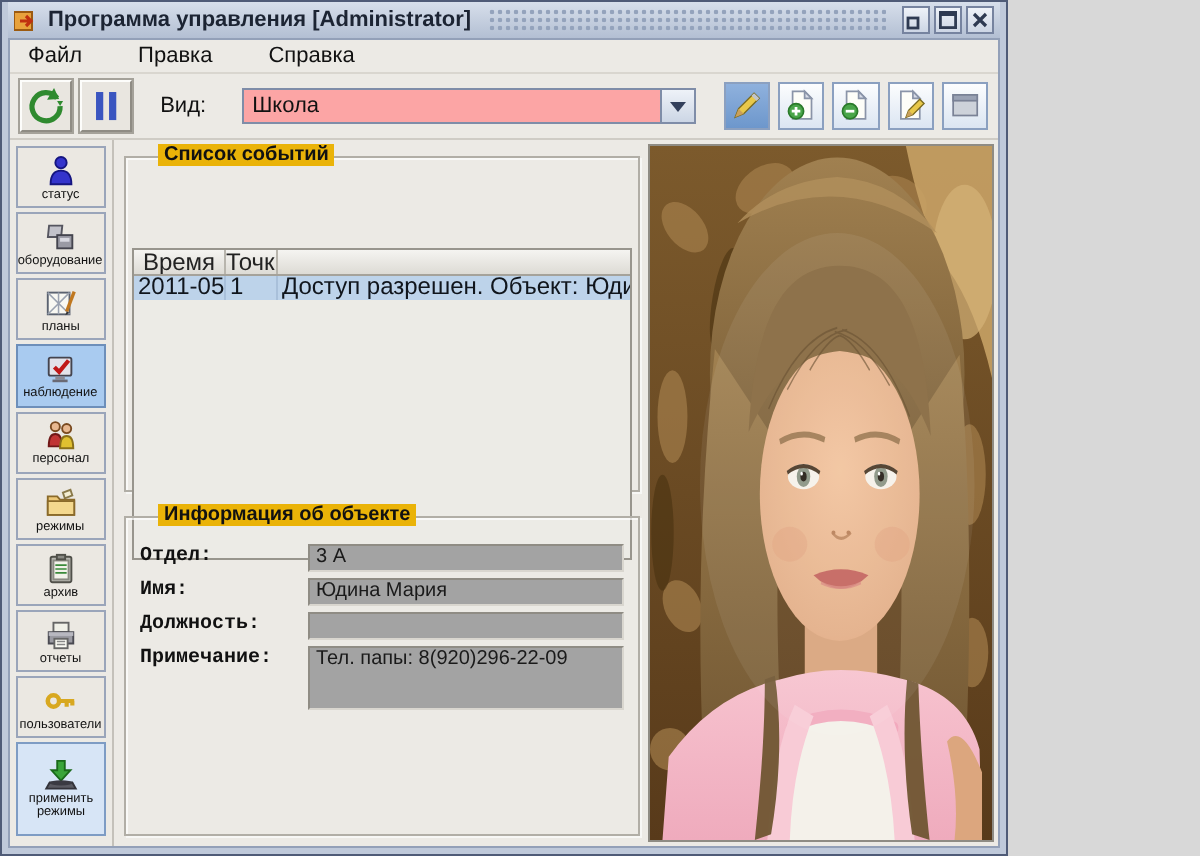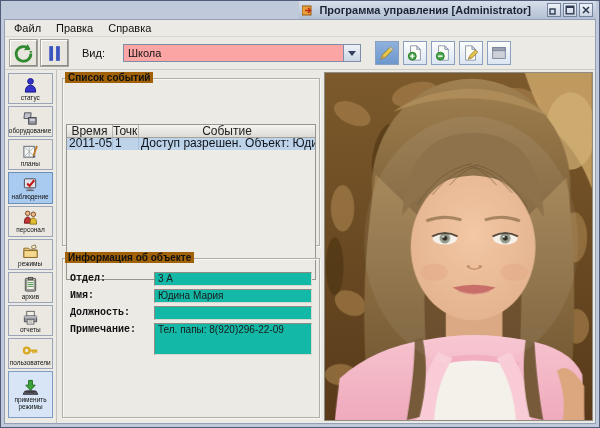--- a/index.html
+++ b/index.html
@@ -1,32 +1,32 @@
 <!DOCTYPE html>
 <html><head>
 <meta charset="utf-8">
 <style>
   html,body{margin:0;padding:0;background:#d8d8d8;}
   *{box-sizing:border-box;}
   body{width:600px;height:428px;font-family:"Liberation Sans",sans-serif;}
-  .window{width:600px;height:428px;border:1px solid #4f5b77;background:#bfc9da;
-    padding:0 3px 3px 3px;display:flex;flex-direction:column;align-items:flex-end;}
+  .window{width:504px;height:428px;border:1px solid #4f5b77;background:#bfc9da;
+    padding:0 3px 3px 3px;display:flex;flex-direction:column;}
   
   .titlebar{height:18px;display:flex;align-items:center;gap:4px;padding:0 3px;
     background:linear-gradient(#d7dfeb,#b3bfd3);font-size:11px;font-weight:bold;color:#1c2433;}
   .titlebar .dots{flex:1;height:12px;margin:0 4px;
     background-image:radial-gradient(#94a3bc 1px,transparent 1.3px);background-size:4px 4px;}
   .app-icon{width:13px;height:13px;display:inline-block;}
   .win-btns{display:flex;gap:2px;}
   .wbtn{width:14px;height:14px;padding:0;border:1px solid #76839f;background:linear-gradient(#eef2f8,#ccd5e4);
     display:flex;align-items:center;justify-content:center;cursor:default;}
   .wbtn svg{width:10px;height:10px;}
   
   .frame-inner{flex:1;min-height:0;display:flex;flex-direction:column;background:#eceae5;border:1px solid #93a0b8;}
-  .menubar{height:17px;display:flex;align-items:center;gap:15px;padding:0 9px;font-size:11px;color:#111;
+  .menubar{height:17px;display:flex;align-items:center;gap:28px;padding:0 9px;font-size:11px;color:#111;
     border-bottom:1px solid #d9d6cf;}
   .menu-item{cursor:default;}
   
   .toolbar{height:33px;display:flex;align-items:center;padding:2px 5px;gap:4px;border-bottom:1px solid #cfccc5;}
   .tbtn-big{width:27px;height:26px;padding:2px;border:1px solid;border-color:#fdfdfb #8f8c84 #8f8c84 #fdfdfb;
     outline:1px solid #a5a29a;background:#e9e6e0;display:flex;align-items:center;justify-content:center;}
   .tbtn{width:24px;height:24px;padding:2px;border:1px solid #8ba0c0;background:linear-gradient(#fcfdfe,#dbe5f2);
     display:flex;align-items:center;justify-content:center;}
   .tbtn.active{background:linear-gradient(#8fb1dd,#6d97cc);}
   .view-label{font-size:11px;font-weight:normal;color:#111;margin-left:10px;margin-right:14px;}
@@ -43,37 +43,37 @@
   .side-btn{width:45px;height:32px;display:flex;flex-direction:column;align-items:center;justify-content:center;
     background:#ebe8e2;border:1px solid #9aa5ba;padding:1px 0 0;cursor:default;}
   .side-btn .lbl{font-size:7px;line-height:1.05;color:#111;white-space:nowrap;transform:scale(.92);}
   .side-btn svg{width:17px;height:17px;flex:0 0 auto;}
   .side-btn.selected{background:#a9cbf0;border-color:#6d8fba;}
   .apply-btn{margin-top:auto;margin-bottom:3px;height:48px;background:#d7e5f6;border-color:#7e9cc4;}
   .apply-btn .lbl{white-space:normal;text-align:center;}
   
   .content{width:266px;display:flex;flex-direction:column;padding:6px 3px 5px 5px;}
   .group{position:relative;border:1px solid #b1aea6;box-shadow:inset 1px 1px 0 rgba(255,255,255,.7), 1px 1px 0 rgba(255,255,255,.6);}
-  .group-title{position:absolute;top:-7px;left:2px;padding:0 3px;background:#a16207;font-size:10px;font-weight:bold;color:#111;}
+  .group-title{position:absolute;top:-7px;left:16px;padding:0 3px;background:#eab308;font-size:10px;font-weight:bold;color:#111;}
   .group.events{height:168px;padding:7px 3px 3px;margin-top:2px;}
   .group.info{flex:1;margin-top:12px;padding:13px 7px 6px;display:flex;flex-direction:column;}
   
   .etable{height:100%;border:1px solid #98958d;background:#ecebe6;display:flex;flex-direction:column;font-size:12px;margin-top:38px;}
   .thead{display:flex;background:linear-gradient(#f5f4f1,#dddbd5);border-bottom:1px solid #a5a29a;height:13px;
     line-height:12px;color:#222;text-align:center;}
   .th{border-right:1px solid #b8b5ad;overflow:hidden;white-space:nowrap;}
   .th-time{width:46px;} .th-point{width:26px;} .th-event{flex:1;border-right:none;}
   .trow{display:flex;background:#bdd3ea;height:12px;line-height:11px;color:#10151c;cursor:default;}
   .td{padding:0 2px;border-right:1px solid #a9c0da;white-space:nowrap;overflow:hidden;}
   .td-time{width:46px;} .td-point{width:26px;} .td-event{flex:1;border-right:none;}
   .tfill{flex:1;}
   
   .info-row{display:flex;align-items:flex-start;margin-bottom:3px;}
   .info-label{width:84px;font-size:10px;font-weight:bold;color:#111;padding-top:1px;font-family:Liberation Mono, monospace;}
-  .info-value{flex:1;min-height:14px;background:#14b8a6;border:1px solid;border-color:#8f8c84 #d9d6cf #d9d6cf #8f8c84;
+  .info-value{flex:1;min-height:14px;background:#a3a3a3;border:1px solid;border-color:#8f8c84 #d9d6cf #d9d6cf #8f8c84;
     font-size:10px;line-height:12px;padding:0 3px;color:#1a1a1a;white-space:nowrap;overflow:hidden;}
   .info-row.tall .info-value{height:32px;}
   
   .photo-panel{flex:1;padding:2px 2px 2px 1px;}
   .photo-frame{width:100%;height:100%;border:1px solid #8f8c84;display:block;}
 </style>
 </head>
 <body>
 
 <div class="window">
@@ -264,21 +264,20 @@
       </div>
 
       <div class="content">
 
         <div class="group events">
           <span class="group-title">Список событий</span>
           <div class="etable">
             <div class="thead">
               <span class="th th-time">Время</span>
               <span class="th th-point">Точка</span>
-              <span class="th th-event">Событие</span>
             </div>
             <div class="trow">
               <span class="td td-time">2011-05-06...</span>
               <span class="td td-point">1</span>
               <span class="td td-event">Доступ разрешен. Объект: Юдина М. . Напр.: выход.</span>
             </div>
             <div class="tfill"></div>
           </div>
         </div>
 

